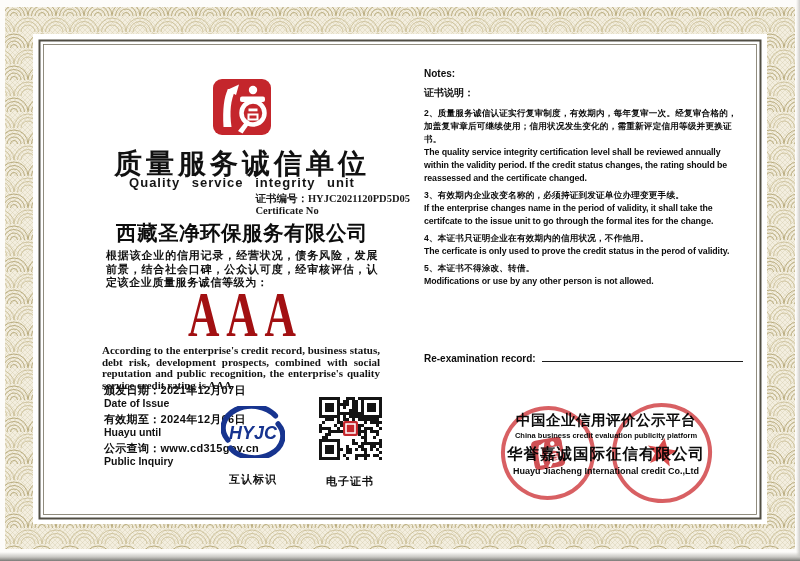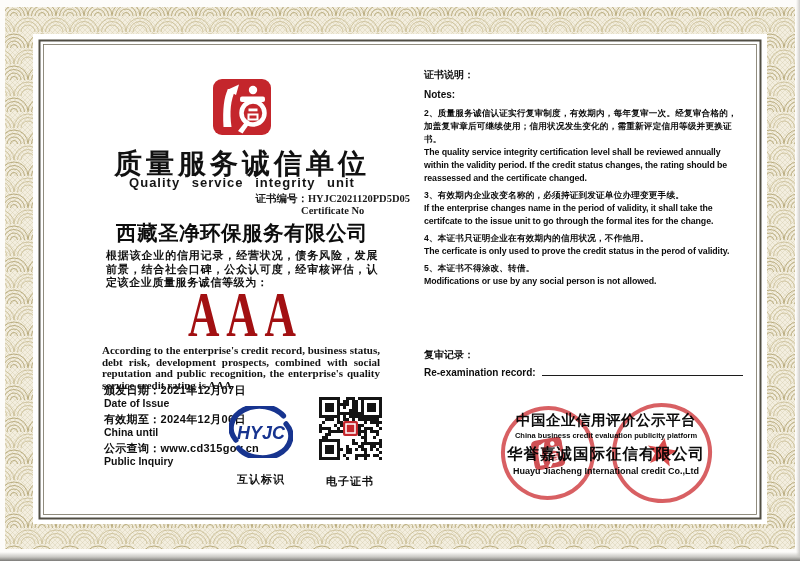--- a/index.html
+++ b/index.html
@@ -10,30 +10,30 @@
   .edge-right{position:absolute;top:0;bottom:0;right:0;width:4px;background:linear-gradient(90deg,rgba(255,255,255,0),rgba(150,148,142,.45));}
 
   .abs{position:absolute;}
   .center{text-align:center;}
 
   
   .logo{left:211px;top:78px;width:62px;height:58px;}
   .title-zh{left:64px;top:145px;width:356px;font-size:28px;font-weight:900;letter-spacing:4px;color:#111;white-space:nowrap;}
   .title-en{left:64px;top:175px;width:356px;font-size:13px;font-weight:bold;letter-spacing:1px;word-spacing:7px;color:#151515;}
   .certno{left:64px;top:193px;width:346px;text-align:right;}
-  .certno .inner{display:inline-block;text-align:center;font-family:"Liberation Serif","DejaVu Serif",serif;font-size:10.5px;font-weight:bold;line-height:12px;color:#1a1a1a;}
+  .certno .inner{display:inline-block;text-align:left;font-family:"Liberation Serif","DejaVu Serif",serif;font-size:10.5px;font-weight:bold;line-height:12px;color:#1a1a1a;}
   .company{left:64px;top:219px;width:356px;font-size:20.5px;font-weight:800;letter-spacing:.5px;color:#0d0d0d;white-space:nowrap;}
   .statement-zh{left:106px;top:249px;width:272px;font-size:11px;font-weight:bold;line-height:13.5px;letter-spacing:.6px;text-align:justify;color:#111;}
   .rating{left:64px;top:284px;width:356px;font-family:"Liberation Serif","DejaVu Serif",serif;font-size:64px;font-weight:bold;color:#a21012;letter-spacing:10px;text-indent:10px;transform:scaleX(.68);transform-origin:50% 50%;line-height:62px;}
   .statement-en{left:102px;top:345px;width:278px;font-family:"Liberation Serif","DejaVu Serif",serif;font-size:11px;font-weight:bold;line-height:11.5px;text-align:justify;color:#141414;}
   .fields{left:104px;top:383px;width:200px;}
   .field{margin-bottom:3px;}
   .f-zh{font-size:11px;font-weight:800;line-height:14px;letter-spacing:.3px;color:#0e0e0e;}
   .f-en{font-size:10.5px;font-weight:800;line-height:12px;color:#101010;}
-  .badge{left:229px;top:406px;width:64px;text-align:center;}
+  .badge{left:221px;top:406px;width:64px;text-align:center;}
   .badge-label{margin-top:10px;font-size:11px;font-weight:800;color:#111;letter-spacing:1px;}
   .qr-block{left:318px;top:397px;width:64px;text-align:center;}
 
   
   .notes{left:424px;top:68px;width:321px;color:#0c0c0c;}
   .notes-h{font-size:10px;font-weight:800;margin-bottom:7px;}
   .note-item{margin-bottom:4px;}
   .note-zh{font-size:8.6px;font-weight:800;line-height:13px;letter-spacing:.2px;}
   .note-en{font-size:8.8px;font-weight:700;line-height:13px;letter-spacing:-.1px;}
   .reexam{left:424px;top:348px;width:321px;color:#0c0c0c;}
@@ -116,21 +116,21 @@
   <div class="abs rating center">AAA</div>
   <div class="abs statement-en">According to the enterprise's credit record, business status, debt risk, development prospects, combined with social reputation and public recognition, the enterprise's quality service credit rating is AAA</div>
 
   <div class="abs fields">
     <div class="field">
       <div class="f-zh">颁发日期：2021年12月07日</div>
       <div class="f-en">Date of Issue</div>
     </div>
     <div class="field">
       <div class="f-zh">有效期至：2024年12月06日</div>
-      <div class="f-en">China until</div>
+      <div class="f-en">Huayu until</div>
     </div>
     <div class="field">
       <div class="f-zh">公示查询：www.cd315gov.cn</div>
       <div class="f-en">Public Inquiry</div>
     </div>
   </div>
 
   <div class="abs badge">
     <svg width="64" height="52" viewBox="0 0 66 58">
       <path d="M5 38 A30 23 0 0 1 58 11" fill="none" stroke="#17348f" stroke-width="6" stroke-linecap="round"></path>
@@ -285,42 +285,41 @@
         <rect x="0" y="42" width="21" height="21" fill="#141414"></rect>
         <rect x="3" y="45" width="15" height="15" fill="#ffffff"></rect>
         <rect x="6" y="48" width="9" height="9" fill="#141414"></rect>
         <rect x="24" y="24" width="15" height="15" fill="#c4262c" rx="2"></rect>
         <rect x="27" y="27" width="9" height="9" fill="none" stroke="#ffffff" stroke-width="1.5"></rect>
       </svg>
     <div class="badge-label">电子证书</div>
   </div>
 
   <div class="abs notes">
+    <div class="notes-h">Notes:</div>
     <div class="notes-h">证书说明：</div>
-    <div class="notes-h">Notes:</div>
     <div class="note-item">
       <div class="note-zh">2、质量服务诚信认证实行复审制度，有效期内，每年复审一次。经复审合格的，加盖复审章后可继续使用；信用状况发生变化的，需重新评定信用等级并更换证书。</div>
       <div class="note-en">The quality service integrity certification level shall be reviewed annually within the validity period. If the credit status changes, the rating should be reassessed and the certificate changed.</div>
     </div>
     <div class="note-item">
       <div class="note-zh">3、有效期内企业改变名称的，必须持证到发证单位办理变更手续。</div>
       <div class="note-en">If the enterprise changes name in the period of validity, it shall take the certifcate to the issue unit to go through the formal ites for the change.</div>
     </div>
     <div class="note-item">
       <div class="note-zh">4、本证书只证明企业在有效期内的信用状况，不作他用。</div>
       <div class="note-en">The cerficate is only used to prove the credit status in the perod of validity.</div>
     </div>
     <div class="note-item">
       <div class="note-zh">5、本证书不得涂改、转借。</div>
-      <div class="note-en">Modifications or use by any social person is not allowed.</div>
+      <div class="note-en">Modifications or use by any other person is not allowed.</div>
     </div>
   </div>
 
   <div class="abs reexam">
-    <div class="reexam-zh">复审记录：</div>
     <div class="reexam-row">
       <span>Re-examination record:</span>
       <span class="uline"></span>
     </div>
   </div>
 
   <div class="abs issuer">
     <div class="iss-p-zh">中国企业信用评价公示平台</div>
     <div class="iss-p-en">China business credit evaluation publicity platform</div>
     <div class="iss-c-zh">华誉嘉诚国际征信有限公司</div>

